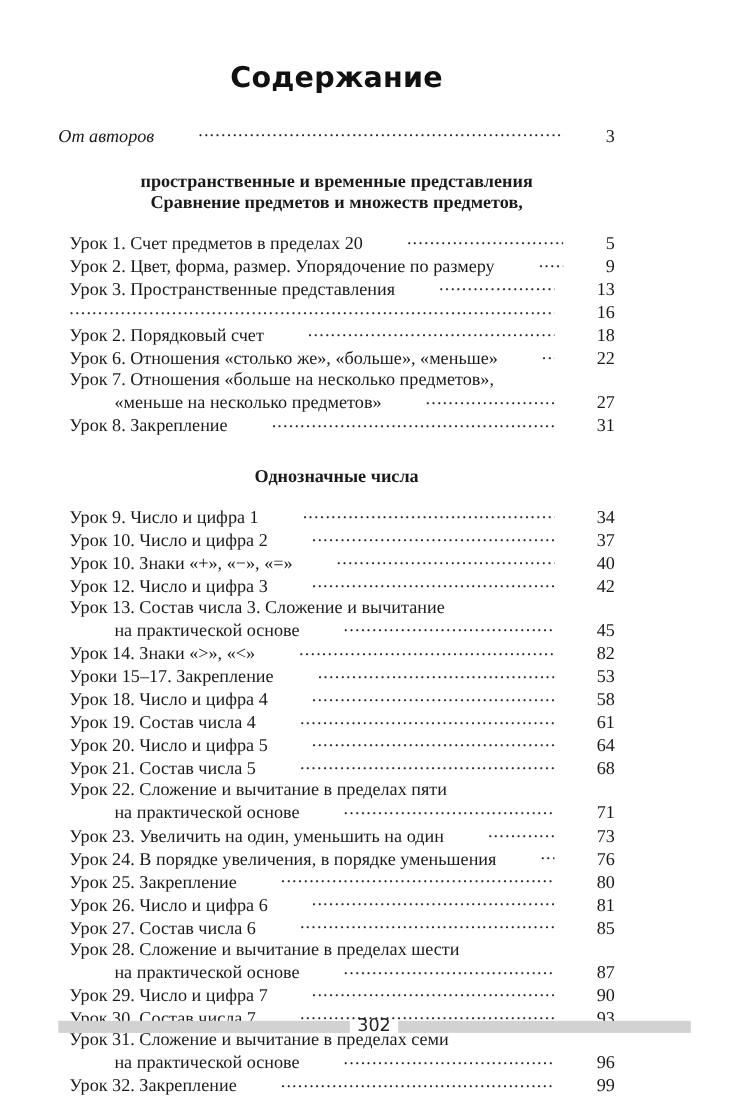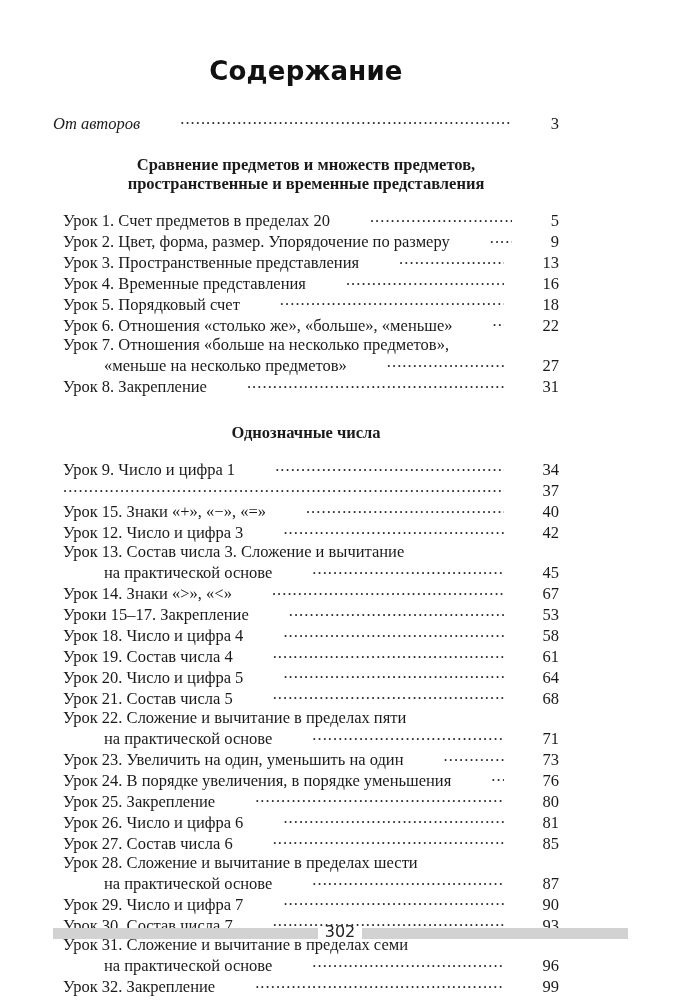--- a/index.html
+++ b/index.html
@@ -147,46 +147,45 @@
   <div class="frontmatter">
       <div class="toc-row">
         <span class="toc-label">От авторов</span>
         <span class="toc-dots"></span>
         <span class="toc-page">3</span>
       </div>
     </div>
 
   <div>
       <div class="section-heading sec-gap-1">
+        <span class="hl">пространственные и временные представления</span>
         <span class="hl">Сравнение предметов и множеств предметов,</span>
-        <span class="hl">пространственные и временные представления</span>
       </div>
       <div class="rows-after-heading">
         <div class="toc-row">
           <span class="toc-label">Урок 1. Счет предметов в пределах 20</span>
           <span class="toc-dots"></span>
           <span class="toc-page">5</span>
         </div>
         <div class="toc-row">
           <span class="toc-label">Урок 2. Цвет, форма, размер. Упорядочение по размеру</span>
           <span class="toc-dots"></span>
           <span class="toc-page">9</span>
         </div>
         <div class="toc-row">
           <span class="toc-label">Урок 3. Пространственные представления</span>
           <span class="toc-dots"></span>
           <span class="toc-page">13</span>
         </div>
         <div class="toc-row">
-          <span class="toc-label">Урок 4. Временные представления</span>
           <span class="toc-dots"></span>
           <span class="toc-page">16</span>
         </div>
         <div class="toc-row">
-          <span class="toc-label">Урок 5. Порядковый счет</span>
+          <span class="toc-label">Урок 2. Порядковый счет</span>
           <span class="toc-dots"></span>
           <span class="toc-page">18</span>
         </div>
         <div class="toc-row">
           <span class="toc-label">Урок 6. Отношения «столько же», «больше», «меньше» </span>
           <span class="toc-dots"></span>
           <span class="toc-page">22</span>
         </div>
         <div>
           <div class="toc-firstline">Урок 7. Отношения «больше на несколько предметов»,</div>
@@ -205,45 +204,46 @@
       <div class="section-heading sec-gap-2">
         <span class="hl">Однозначные числа</span>
       </div>
       <div class="rows-after-heading">
         <div class="toc-row">
           <span class="toc-label">Урок 9. Число и цифра 1</span>
           <span class="toc-dots"></span>
           <span class="toc-page">34</span>
         </div>
         <div class="toc-row">
+          <span class="toc-label">Урок 10. Число и цифра 2</span>
           <span class="toc-dots"></span>
           <span class="toc-page">37</span>
         </div>
         <div class="toc-row">
-          <span class="toc-label">Урок 15. Знаки «+», «−», «=»</span>
+          <span class="toc-label">Урок 10. Знаки «+», «−», «=»</span>
           <span class="toc-dots"></span>
           <span class="toc-page">40</span>
         </div>
         <div class="toc-row">
           <span class="toc-label">Урок 12. Число и цифра 3</span>
           <span class="toc-dots"></span>
           <span class="toc-page">42</span>
         </div>
         <div>
           <div class="toc-firstline">Урок 13. Состав числа 3. Сложение и вычитание</div>
           <div class="toc-row toc-controw">
             <span class="toc-label">на практической основе</span>
             <span class="toc-dots"></span>
             <span class="toc-page">45</span>
           </div>
         </div>
         <div class="toc-row">
           <span class="toc-label">Урок 14. Знаки «&gt;», «&lt;»</span>
           <span class="toc-dots"></span>
-          <span class="toc-page">67</span>
+          <span class="toc-page">82</span>
         </div>
         <div class="toc-row">
           <span class="toc-label">Уроки 15–17. Закрепление</span>
           <span class="toc-dots"></span>
           <span class="toc-page">53</span>
         </div>
         <div class="toc-row">
           <span class="toc-label">Урок 18. Число и цифра 4</span>
           <span class="toc-dots"></span>
           <span class="toc-page">58</span>

